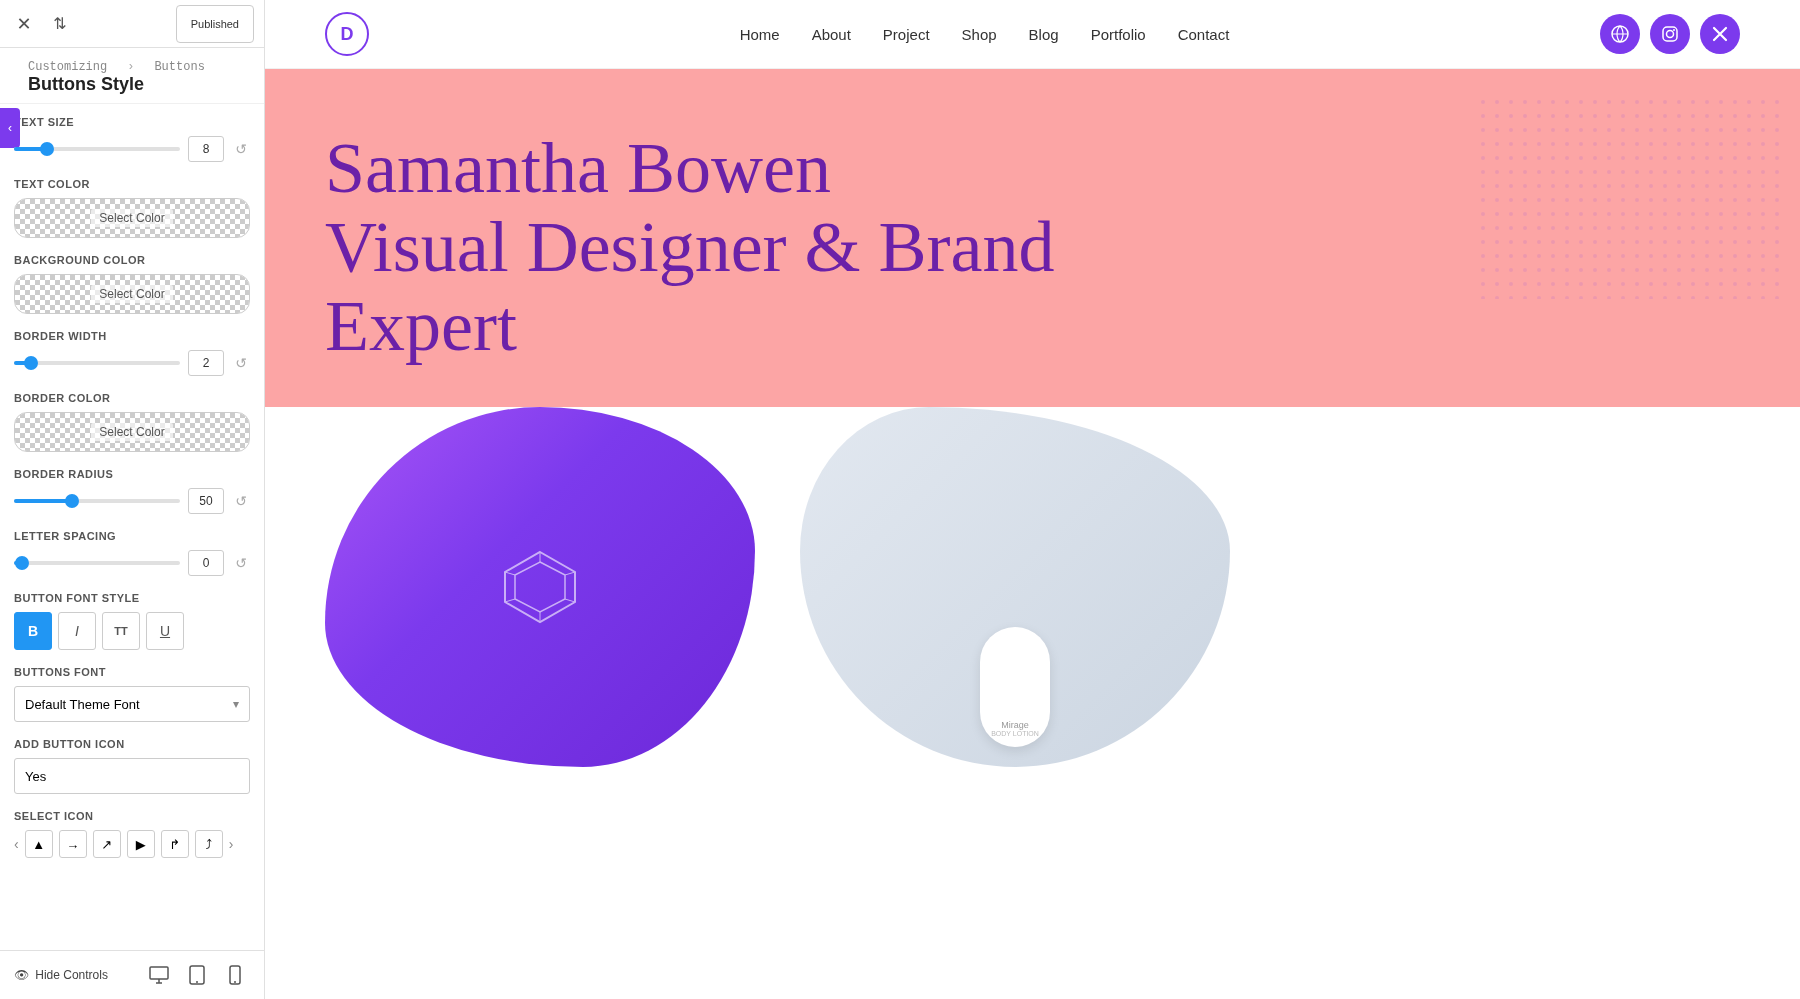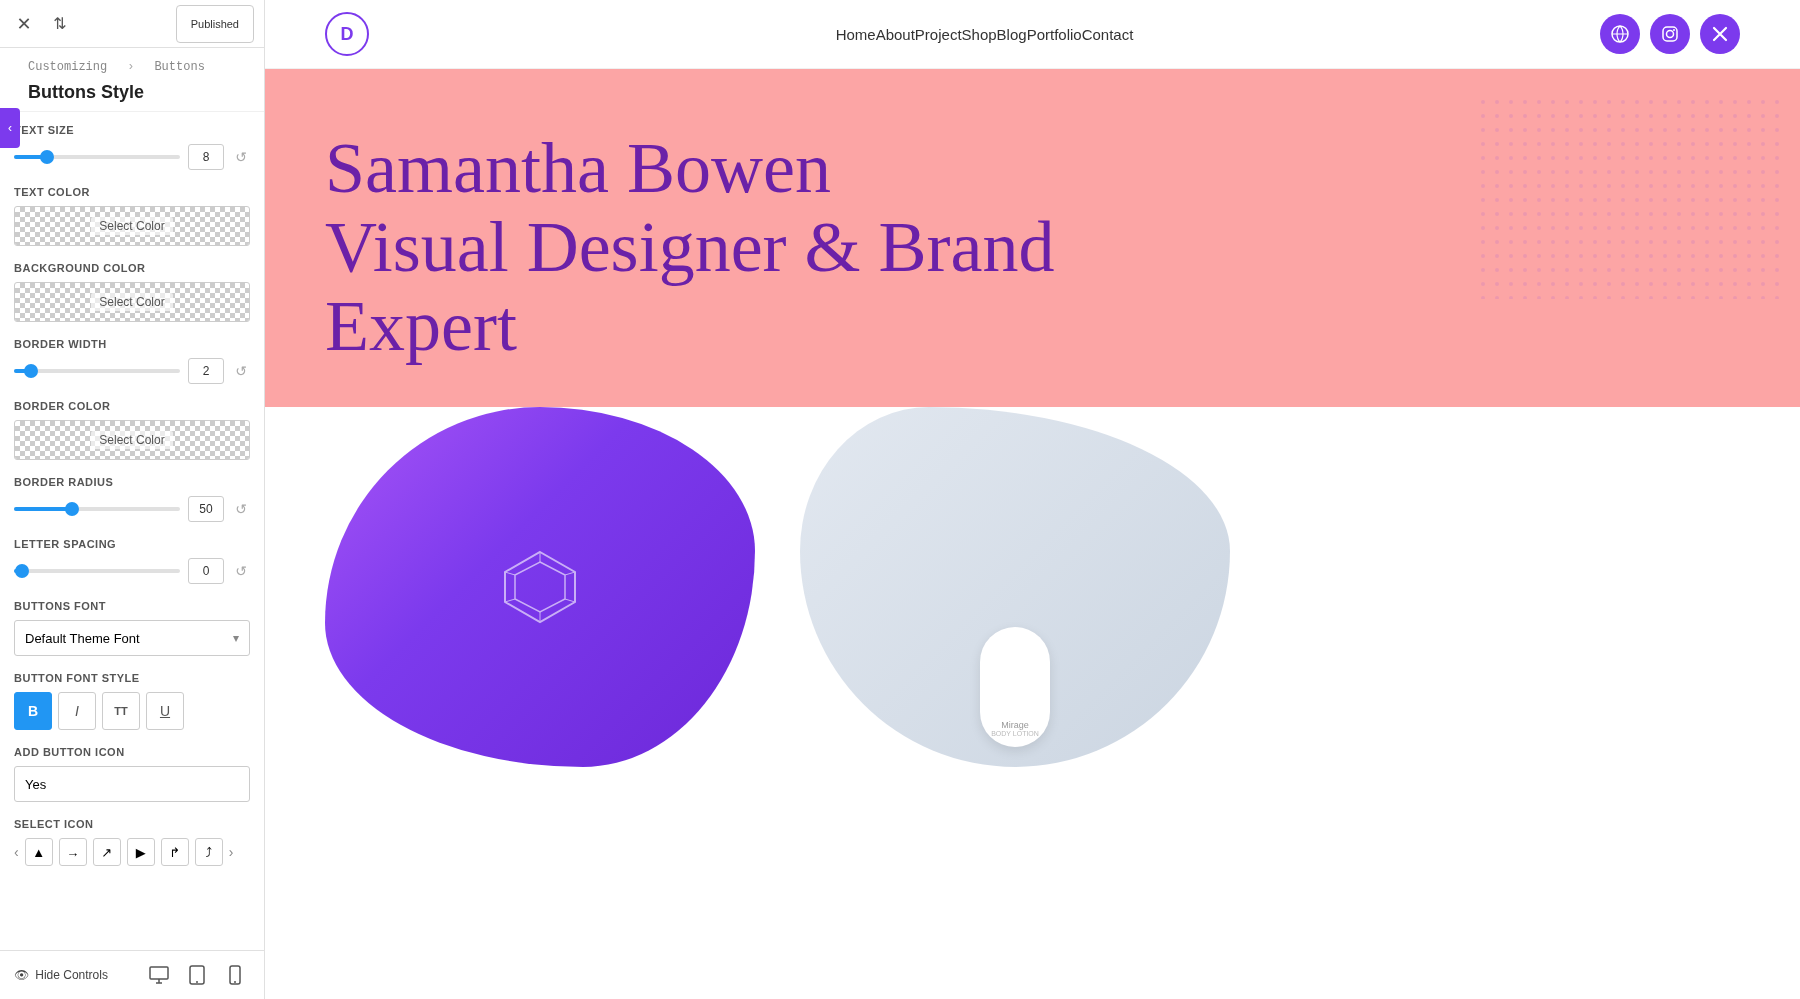--- a/index.html
+++ b/index.html
@@ -14,41 +14,41 @@
     .top-bar { display: flex; align-items: center; justify-content: space-between; padding: 6px 10px; border-bottom: 1px solid #e0e0e0; background: #fff; height: 48px; }
     .top-bar-left { display: flex; gap: 8px; align-items: center; }
     .close-btn { width: 28px; height: 28px; display: flex; align-items: center; justify-content: center; cursor: pointer; color: #555; font-size: 18px; }
     .swap-btn { width: 28px; height: 28px; display: flex; align-items: center; justify-content: center; cursor: pointer; color: #555; font-size: 16px; }
     .published-btn { background: #fff; border: 1px solid #ccc; border-radius: 4px; padding: 12px 14px; font-size: 11px; cursor: pointer; color: #333; margin-left: 28px; }
 
     
     .breadcrumb-area { padding: 12px 14px 8px; border-bottom: 1px solid #f0f0f0; }
     .breadcrumb { font-size: 12px; color: #888; display: flex; align-items: center; gap: 20px; font-family: Liberation Mono, monospace; }
     .breadcrumb-sep { color: #aaa; }
-    .panel-title { font-size: 18px; font-weight: 600; color: #222; margin-top: 8px; }
+    .panel-title { font-size: 18px; font-weight: 600; color: #222; margin-top: 0; }
 
     
     .back-btn { position: absolute; left: 0; top: 60px; width: 20px; height: 40px; background: #7c3aed; display: flex; align-items: center; justify-content: center; color: #fff; cursor: pointer; border-radius: 0 4px 4px 0; font-size: 12px; }
 
     
     .controls-area { flex: 1; overflow-y: auto; padding: 12px 14px; display: flex; flex-direction: column; gap: 0; }
 
     .control-group { margin-bottom: 16px; }
     .control-label { font-size: 11px; font-weight: 600; color: #555; letter-spacing: 0.5px; text-transform: uppercase; margin-bottom: 8px; }
 
     
     .slider-row { display: flex; align-items: center; gap: 8px; }
     .slider-track { flex: 1; height: 4px; background: #e0e0e0; border-radius: 2px; position: relative; cursor: pointer; }
     .slider-fill { height: 4px; background: #2196F3; border-radius: 2px; }
     .slider-thumb { width: 14px; height: 14px; background: #2196F3; border-radius: 50%; position: absolute; top: -5px; cursor: pointer; }
     .slider-value { width: 36px; height: 26px; border: 1px solid #ccc; border-radius: 3px; text-align: center; font-size: 12px; color: #333; display: flex; align-items: center; justify-content: center; }
     .reset-btn { color: #aaa; font-size: 14px; cursor: pointer; width: 18px; display: flex; align-items: center; justify-content: center; }
 
     
-    .color-picker { border: 1px solid #ccc; border-radius: 3px; overflow: hidden; cursor: pointer; }
+    .color-picker { border: 1px solid #ccc; border-radius: 13px; overflow: hidden; cursor: pointer; }
     .checker-bg { background-image: linear-gradient(45deg, #ccc 25%, transparent 25%), linear-gradient(-45deg, #ccc 25%, transparent 25%), linear-gradient(45deg, transparent 75%, #ccc 75%), linear-gradient(-45deg, transparent 75%, #ccc 75%); background-size: 10px 10px; background-position: 0 0, 0 5px, 5px -5px, -5px 0px; height: 38px; display: flex; align-items: center; justify-content: center; }
     .select-color-label { font-size: 12px; color: #555; background: rgba(255,255,255,0.6); padding: 2px 8px; border-radius: 2px; }
 
     
     .font-style-row { display: flex; gap: 6px; }
     .font-style-btn { width: 38px; height: 38px; border: 1px solid #ccc; border-radius: 3px; display: flex; align-items: center; justify-content: center; cursor: pointer; font-size: 14px; background: #fff; color: #555; }
     .font-style-btn.active { background: #2196F3; color: #fff; border-color: #2196F3; }
 
     
     .dropdown { width: 100%; height: 36px; border: 1px solid #ccc; border-radius: 3px; padding: 0 10px; font-size: 13px; background: #fff; display: flex; align-items: center; justify-content: space-between; cursor: pointer; }
@@ -67,21 +67,21 @@
     .icon-scroll-row { display: flex; align-items: center; gap: 6px; overflow: hidden; }
     .icon-scroll-item { width: 28px; height: 28px; border: 1px solid #ccc; border-radius: 3px; display: flex; align-items: center; justify-content: center; font-size: 13px; cursor: pointer; }
     .icon-scroll-arrow { color: #888; cursor: pointer; font-size: 14px; }
 
     
     .preview-area { flex: 1; overflow: hidden; background: #fff; position: relative; }
 
     
     .preview-navbar { display: flex; align-items: center; justify-content: space-between; padding: 12px 60px; border-bottom: 1px solid #f0f0f0; background: #fff; }
     .navbar-logo { width: 44px; height: 44px; border-radius: 50%; border: 2px solid #7c3aed; display: flex; align-items: center; justify-content: center; font-size: 18px; font-weight: 700; color: #7c3aed; }
-    .navbar-links { display: flex; align-items: center; }
+    .navbar-links { display: flex; gap: 32px; align-items: center; }
     .navbar-link { font-size: 15px; color: #333; text-decoration: none; cursor: pointer; }
     .navbar-icons { display: flex; gap: 10px; align-items: center; }
     .nav-icon-btn { width: 40px; height: 40px; border-radius: 50%; background: #7c3aed; display: flex; align-items: center; justify-content: center; color: #fff; font-size: 16px; cursor: pointer; }
 
     
     .preview-hero { padding: 60px 60px 40px; background: #fca5a5; position: relative; }
     .hero-title { font-size: 72px; color: #6B21A8; font-family: Georgia, 'Times New Roman', serif; font-weight: 400; line-height: 1.1; max-width: 800px; }
 
     
     .dot-pattern { position: absolute; top: 30px; right: 20px; width: 300px; height: 200px; opacity: 0.3; }
@@ -189,44 +189,44 @@
 
       <div class="control-group">
         <div class="control-label">LETTER SPACING</div>
         <div class="slider-row">
           <div class="slider-track">
             <div class="slider-fill" style="width:5%"></div>
             <div class="slider-thumb" style="left:calc(5% - 7px)"></div>
           </div>
           <div class="slider-value">0</div>
           <div class="reset-btn">↺</div>
-        </div>
-      </div>
-
-      <div class="control-group">
-        <div class="control-label">BUTTONS FONT</div>
-        <div class="dropdown">
-          <span>Default Theme Font</span>
-          <span class="dropdown-arrow">▾</span>
         </div>
       </div>
 
       <div class="control-group">
         <div class="control-label">BUTTON FONT STYLE</div>
         <div class="font-style-row">
           <div class="font-style-btn active">
               <b>B</b>
             </div>
           <div class="font-style-btn">
               <i>I</i>
             </div>
           <div class="font-style-btn" style="font-size:11px;font-weight:600;">TT</div>
           <div class="font-style-btn">
               <u>U</u>
             </div>
+        </div>
+      </div>
+
+      <div class="control-group">
+        <div class="control-label">BUTTONS FONT</div>
+        <div class="dropdown">
+          <span>Default Theme Font</span>
+          <span class="dropdown-arrow">▾</span>
         </div>
       </div>
 
       <div class="control-group">
         <div class="control-label">ADD BUTTON ICON</div>
         <div class="text-input">
           <span>Yes</span>
         </div>
       </div>
 

